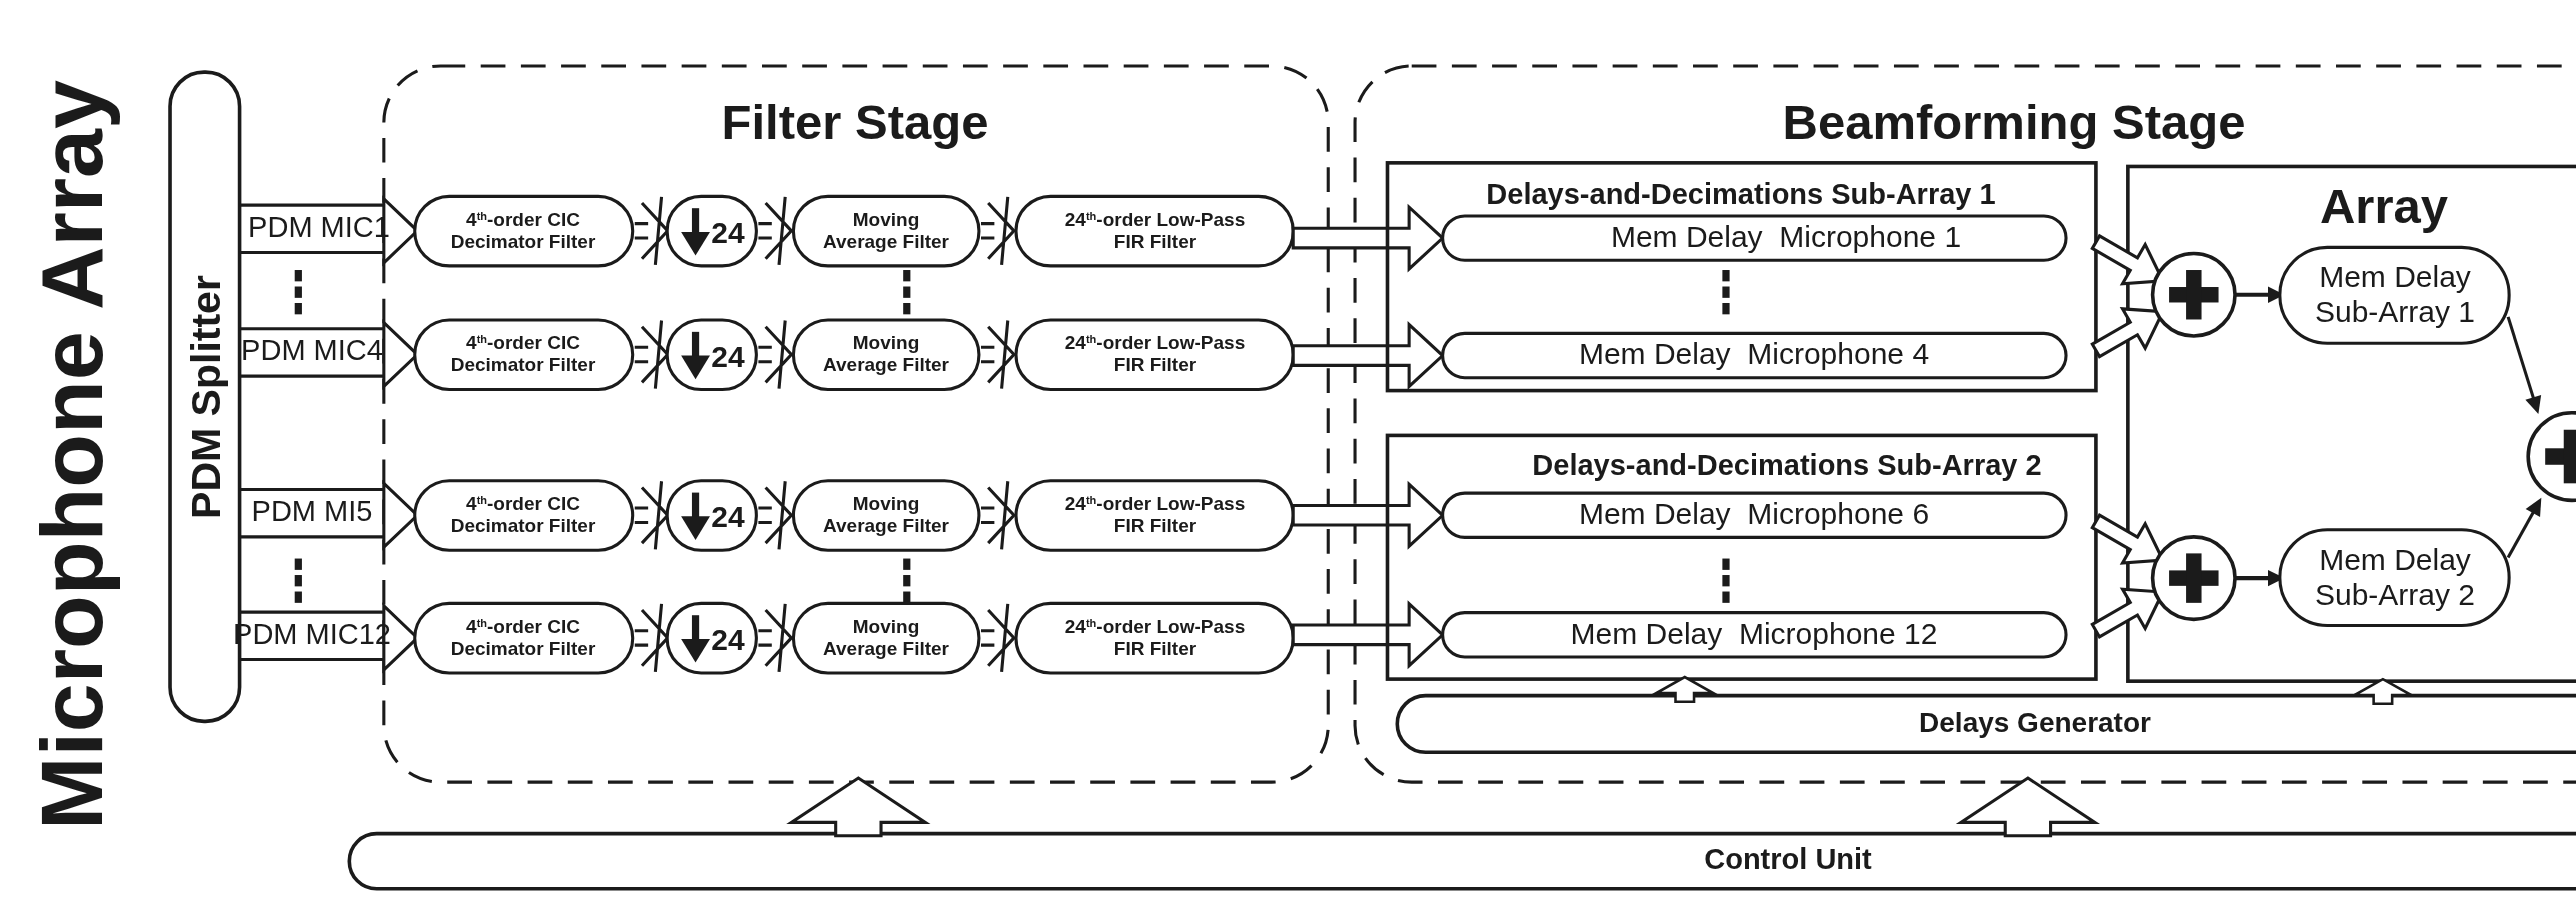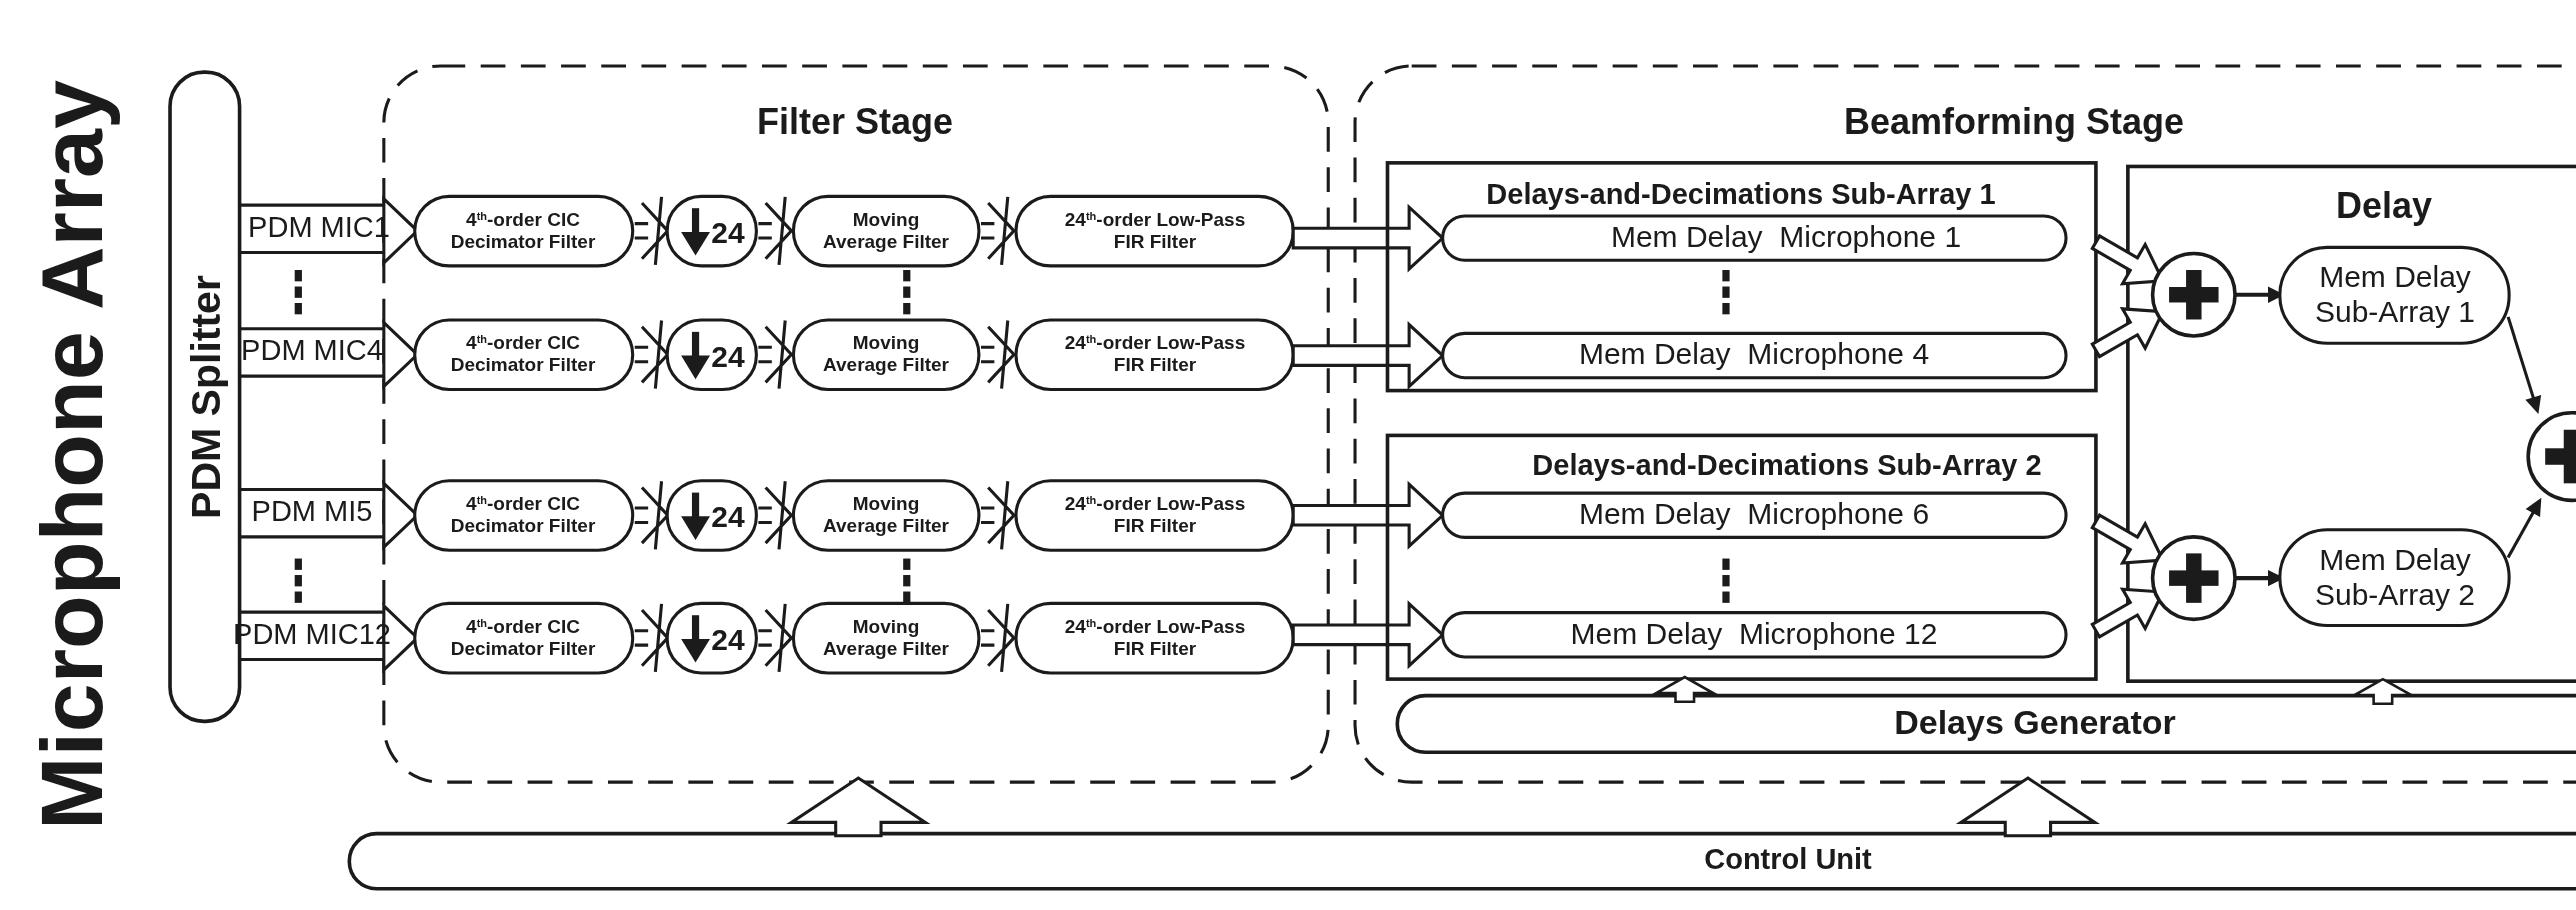--- a/index.html
+++ b/index.html
@@ -6,22 +6,22 @@
   .stage{position:relative;width:3368px;height:911px;background:#fff;overflow:hidden;
          font-family:"Liberation Sans","DejaVu Sans",sans-serif;color:#1b1b1b;}
   svg{position:absolute;left:0;top:0;}
   .lbl{position:absolute;transform:translate(-50%,-50%);text-align:center;color:#1b1b1b;
        white-space:pre;line-height:1.16;}
   .vlbl{position:absolute;transform:translate(-50%,-50%) rotate(-90deg);text-align:center;
         color:#1b1b1b;white-space:pre;}
   .b{font-weight:bold;}
   .ln{display:block;}
   sup{font-size:58%;vertical-align:baseline;position:relative;top:-0.55em;font-weight:inherit;}
-  .t92{font-size:36px;} .t170{font-size:88px;} .t80{font-size:41px;}
-  .t66{font-size:34px;} .t64{font-size:29px;}
+  .t92{font-size:49px;} .t170{font-size:88px;} .t80{font-size:41px;}
+  .t66{font-size:28px;} .t64{font-size:29px;}
   .t58{font-size:30px;} .t56{font-size:29px;} .t52{font-size:19px;}
 </style>
 </head>
 <body>
 
 <div class="stage">
 
 <svg width="3368" height="911" viewBox="0 0 6537 1768">
   <defs>
 
@@ -238,21 +238,21 @@
 <div class="lbl b t52" style="left:886px;top:638px;"><span class="ln">Moving</span><span class="ln">Average Filter</span></div>
 <div class="lbl b t52" style="left:1155px;top:638px;"><span class="ln"><span>24</span><sup>th</sup><span>-order Low-Pass</span></span><span class="ln">FIR Filter</span></div>
 
 <div class="lbl b t64" style="left:1741px;top:195px;">Delays-and-Decimations Sub-Array 1</div>
 <div class="lbl t58" style="left:1754px;top:237px;margin-left:32px;">Mem Delay  Microphone 1</div>
 <div class="lbl t58" style="left:1754px;top:354px;">Mem Delay  Microphone 4</div>
 <div class="lbl b t64" style="left:1741px;top:466px;margin-left:46px;">Delays-and-Decimations Sub-Array 2</div>
 <div class="lbl t58" style="left:1754px;top:514px;">Mem Delay  Microphone 6</div>
 <div class="lbl t58" style="left:1754px;top:634px;">Mem Delay  Microphone 12</div>
 
-<div class="lbl b t92" style="left:2384px;top:206px;">Delay</div>
+<div class="lbl b t92" style="left:2384px;top:206px;">Array</div>
 <div class="lbl t58" style="left:2395px;top:295px;"><span class="ln">Mem Delay</span><span class="ln">Sub-Array 1</span></div>
 <div class="lbl t58" style="left:2395px;top:578px;"><span class="ln">Mem Delay</span><span class="ln">Sub-Array 2</span></div>
 <div class="lbl b t66" style="left:2035px;top:723px;">Delays Generator</div>
 
 <div class="lbl b t64" style="left:1788px;top:860px;">Control Unit</div>
 
 </div>
 
 
 </body></html>

